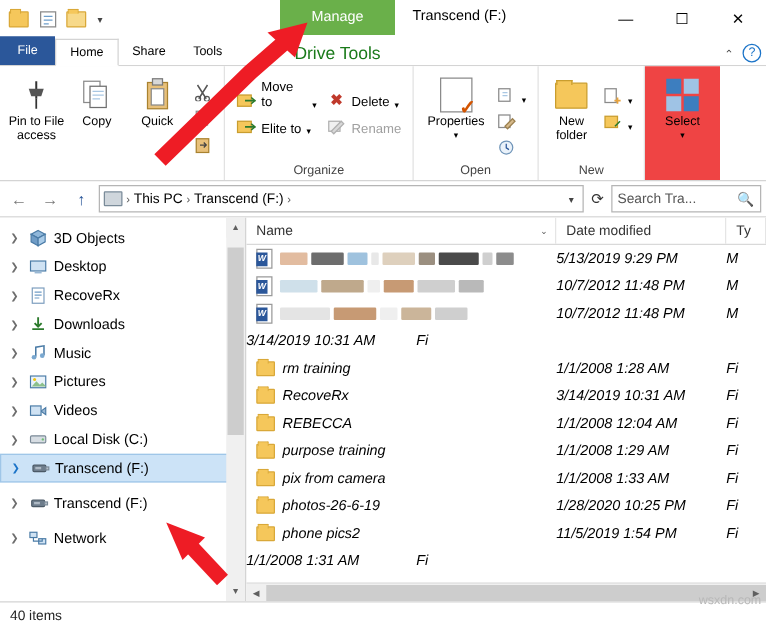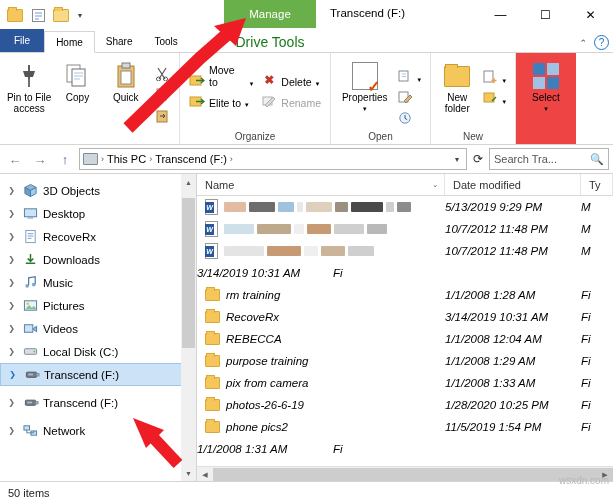--- a/index.html
+++ b/index.html
@@ -694,21 +694,21 @@
 
       <div class="hscroll">
         <div class="hs-arrow" style="left:0">◀</div>
         <div class="hthumb"></div>
         <div class="hs-arrow" style="right:0">▶</div>
       </div>
     </div>
   </div>
 
   <div class="status">
-    <span>50 items</span>
+    <span>40 items</span>
     <span class="watermark">wsxdn.com</span>
   </div>
 
   <svg class="overlay">
     <g>
       <path d="M128,128 L200,58 L232,30" stroke="#ee1c25" stroke-width="13" fill="none" stroke-linecap="butt"></path>
       <path d="M246,18 L214,26 L236,46 Z" fill="#ee1c25"></path>
     </g>
     <g>
       <path d="M178,464 L148,432" stroke="#ee1c25" stroke-width="12" fill="none"></path>

